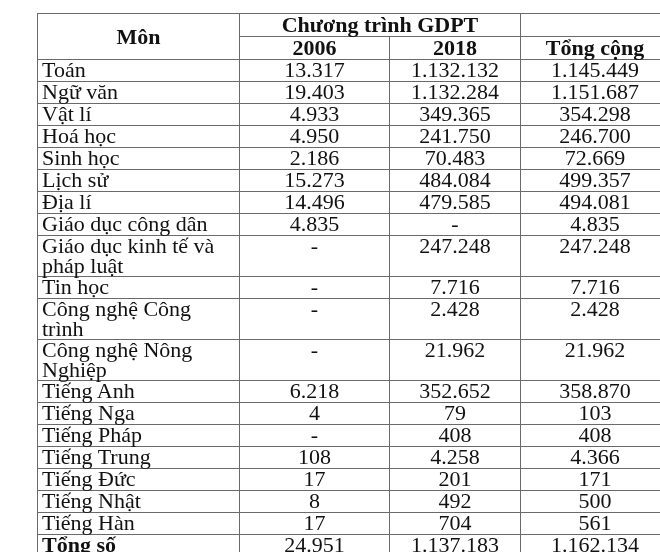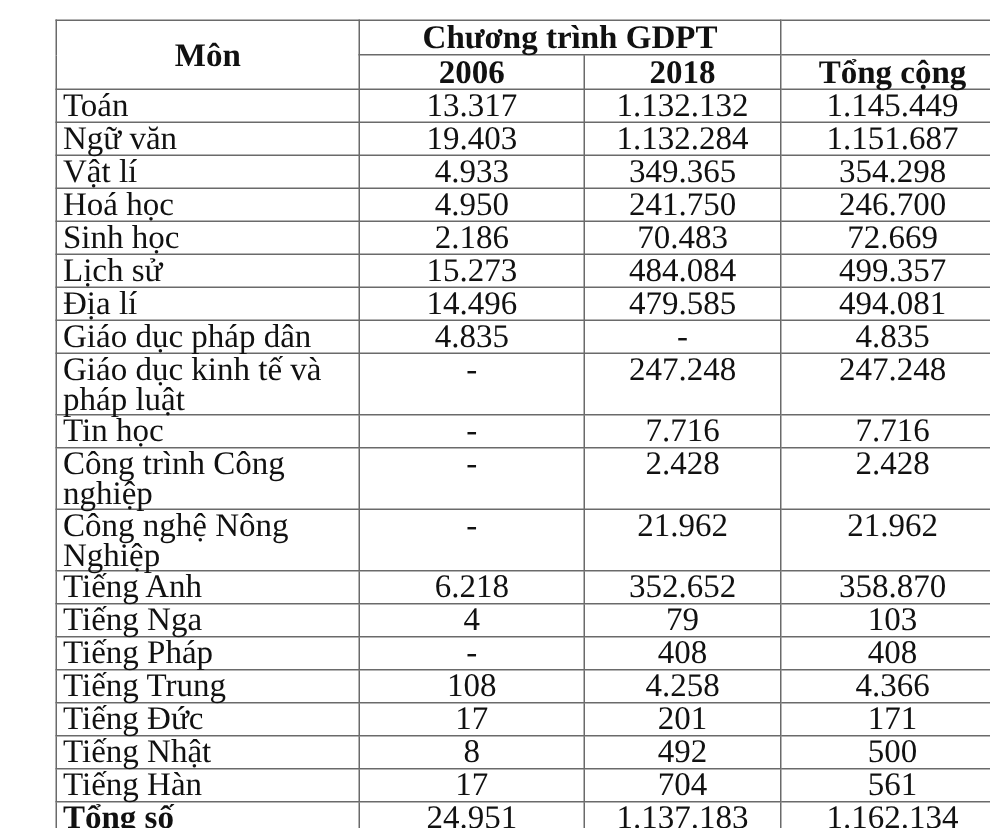--- a/index.html
+++ b/index.html
@@ -94,39 +94,39 @@
         <td class="num">484.084</td>
         <td class="num">499.357</td>
       </tr>
       <tr>
         <td class="name">Địa lí</td>
         <td class="num">14.496</td>
         <td class="num">479.585</td>
         <td class="num">494.081</td>
       </tr>
       <tr>
-        <td class="name">Giáo dục pháp dân</td>
+        <td class="name">Giáo dục công dân</td>
         <td class="num">4.835</td>
         <td class="num">-</td>
         <td class="num">4.835</td>
       </tr>
       <tr>
         <td class="name wrap">Giáo dục kinh tế và pháp luật</td>
         <td class="num">-</td>
         <td class="num">247.248</td>
         <td class="num">247.248</td>
       </tr>
       <tr>
         <td class="name">Tin học</td>
         <td class="num">-</td>
         <td class="num">7.716</td>
         <td class="num">7.716</td>
       </tr>
       <tr>
-        <td class="name">Công trình Công nghiệp</td>
+        <td class="name">Công nghệ Công trình</td>
         <td class="num">-</td>
         <td class="num">2.428</td>
         <td class="num">2.428</td>
       </tr>
       <tr>
         <td class="name">Công nghệ Nông Nghiệp</td>
         <td class="num">-</td>
         <td class="num">21.962</td>
         <td class="num">21.962</td>
       </tr>

